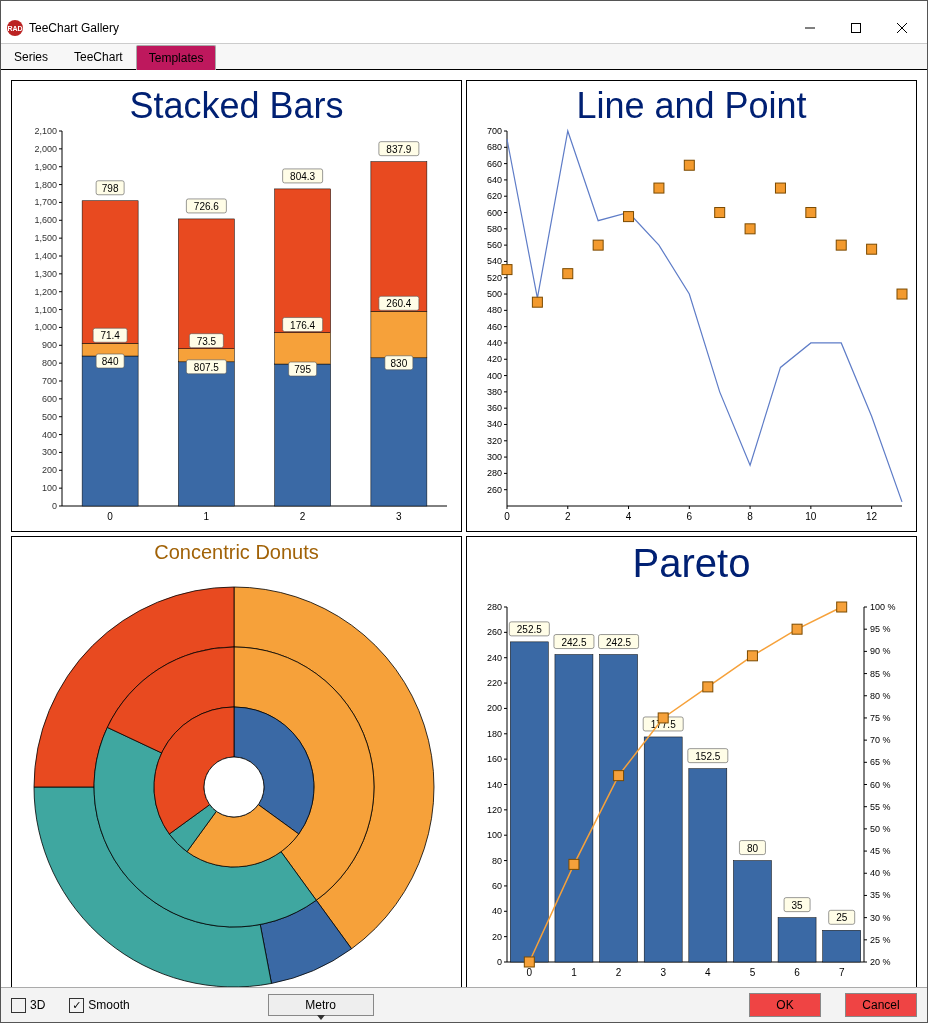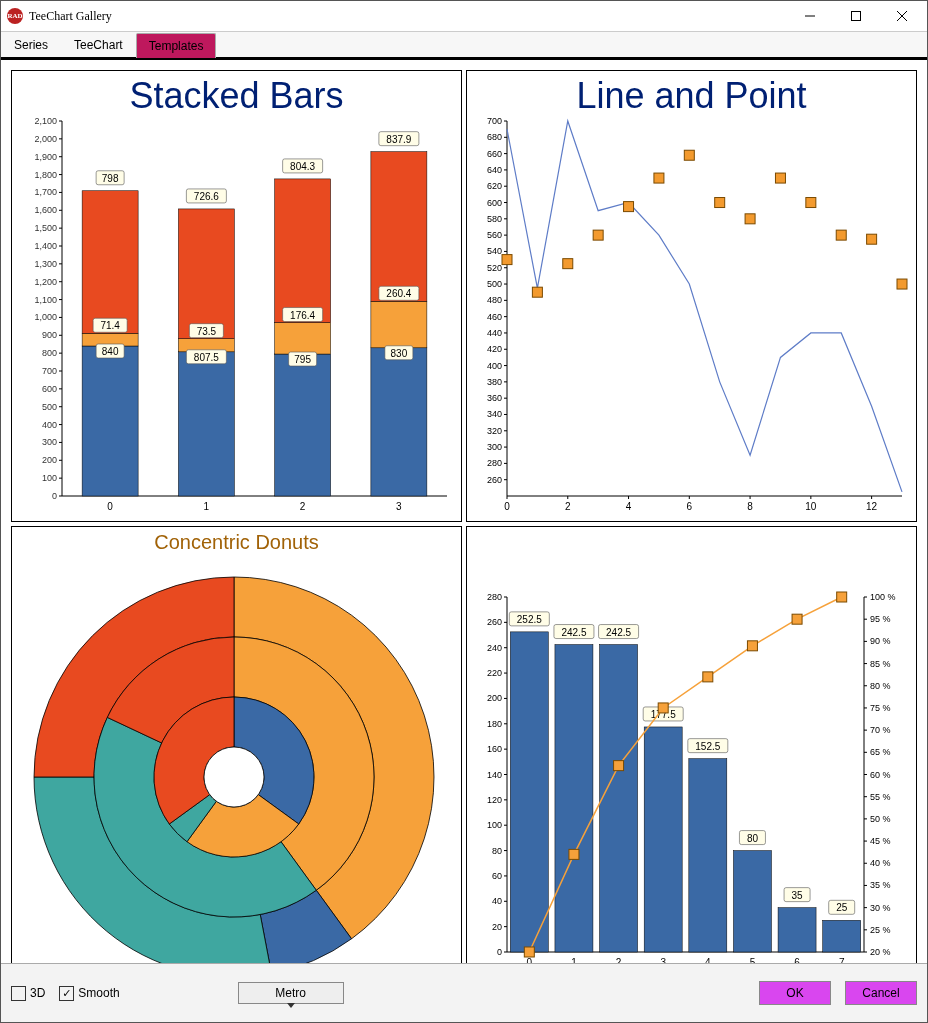--- a/index.html
+++ b/index.html
@@ -1,35 +1,35 @@
 <!DOCTYPE html>
 <html><head>
 <meta charset="utf-8">
 <style>
 html,body{margin:0;padding:0;font-family:"Segoe UI",Tahoma,Arial,sans-serif;font-size:12px;background:#f0f0f0;color:#000;}
 .window{width:928px;height:1023px;background:#fff;border:1px solid #555;box-sizing:border-box;display:flex;flex-direction:column;}
-.titlebar{height:30px;display:flex;align-items:center;padding:0 2px 0 6px;border-bottom:1px solid #ccc;font-family:Liberation Serif, serif;}
+.titlebar{height:30px;display:flex;align-items:center;padding:12px 2px 0 6px;border-bottom:1px solid #ccc;}
 .titlebar .icon{width:16px;height:16px;border-radius:50%;background:#b22;display:flex;align-items:center;justify-content:center;color:#fff;font-size:7px;font-weight:bold;margin-right:6px;}
 .titlebar .title{flex:1;}
 .winbtns{display:flex;}
 .winbtn{width:46px;height:30px;display:flex;align-items:center;justify-content:center;font-family:sans-serif;}
-.tabs{display:flex;background:#f7f7f7;border-bottom:3px solid #000000;}
+.tabs{display:flex;background:#f7f7f7;border-bottom:1px solid #000000;}
 .tab{padding:5px 12px;border:1px solid transparent;border-bottom:none;}
 .tab.active{background:#be185d;border-color:#aaa;border-top-left-radius:2px;border-top-right-radius:2px;position:relative;top:1px;}
 .body{flex:1;display:grid;grid-template-columns:1fr 1fr;grid-template-rows:1fr 1fr;gap:4px;padding:10px;background:#fff;overflow:hidden;}
 .chart-card{border:1px solid #000;position:relative;background:#fff;box-sizing:border-box;}
 .chart-title{position:absolute;top:4px;left:50%;transform:translateX(-50%);white-space:nowrap;}
 .chart-title.big{font-size:36px;color:#002073;font-weight:normal;}
 .chart-title.huge{font-size:40px;color:#002073;}
 .chart-title.med{font-size:20px;color:#a16207;}
-.bottombar{height:34px;border-top:1px solid #aaa;display:flex;align-items:center;padding:12px 10px;gap:14px;background:#f3f3f3;}
+.bottombar{height:34px;border-top:1px solid #aaa;display:flex;align-items:center;padding:0 10px;gap:24px;background:#f3f3f3;}
 .bottombar .spacer{flex:1;}
 .chk{display:flex;align-items:center;gap:4px;}
 .chkbox{width:13px;height:13px;border:1px solid #333;display:inline-flex;align-items:center;justify-content:center;font-size:11px;line-height:1;}
-.btn{width:70px;height:22px;border:1px solid #888;background:#d946ef;display:inline-flex;align-items:center;justify-content:center;}
+.btn{width:70px;height:22px;border:1px solid #888;background:#ef4444;display:inline-flex;align-items:center;justify-content:center;}
 .select-wrap{position:relative;display:inline-block;}
 .select-display{height:20px;line-height:20px;width:96px;border:1px solid #888;background:#eee;padding:0 4px;display:flex;align-items:center;justify-content:space-between;flex-direction:column;}
 .select-display .arrow{width:0;height:0;border-left:4px solid transparent;border-right:4px solid transparent;border-top:5px solid #333;}
 svg{display:block;}
 </style>
 </head>
 <body>
 
 <div class="window">
 
@@ -251,20 +251,21 @@
           <path d="M95.32421265475725 190.39089918088987 A140 140 0 0 1 221.99999999999997 110 L221.99999999999997 170 A80 80 0 0 0 149.61383580271843 215.93765667479423 Z" fill="#e84a20" stroke="#000" stroke-width="0.8"></path>
           <path d="M222 170 A80 80 0 0 1 286.7213595499958 297.02282018339787 L246.27050983124843 267.6335575687742 A30 30 0 0 0 222 220 Z" fill="#3a69a5" stroke="#000" stroke-width="0.8"></path>
           <path d="M286.7213595499958 297.02282018339787 A80 80 0 0 1 174.97717981660216 314.7213595499958 L204.3664424312258 274.27050983124843 A30 30 0 0 0 246.27050983124843 267.6335575687742 Z" fill="#f6a13a" stroke="#000" stroke-width="0.8"></path>
           <path d="M174.97717981660216 314.7213595499958 A80 80 0 0 1 157.27864045000422 297.02282018339787 L197.72949016875157 267.6335575687742 A30 30 0 0 0 204.3664424312258 274.27050983124843 Z" fill="#3fa7a0" stroke="#000" stroke-width="0.8"></path>
           <path d="M157.27864045000422 297.02282018339787 A80 80 0 0 1 221.99999999999997 170 L222 220 A30 30 0 0 0 197.72949016875157 267.6335575687742 Z" fill="#e84a20" stroke="#000" stroke-width="0.8"></path>
           <circle cx="222" cy="250" r="30" fill="#fff" stroke="#000" stroke-width="0.8"></circle>
         </svg>
     </div>
 
     <div class="chart-card">
+      <div class="chart-title huge">Pareto</div>
       <svg id="svg-pareto" width="445" height="450">
           <line x1="40" y1="70" x2="40" y2="425" stroke="#000"></line>
           <line x1="397" y1="70" x2="397" y2="425" stroke="#000"></line>
           <line x1="40" y1="425" x2="397" y2="425" stroke="#000"></line>
           <line x1="37" y1="425" x2="40" y2="425" stroke="#000"></line>
           <text x="35" y="428" text-anchor="end" font-size="9">0</text>
           <line x1="37" y1="399.64285714285717" x2="40" y2="399.64285714285717" stroke="#000"></line>
           <text x="35" y="402.64285714285717" text-anchor="end" font-size="9">20</text>
           <line x1="37" y1="374.2857142857143" x2="40" y2="374.2857142857143" stroke="#000"></line>
           <text x="35" y="377.2857142857143" text-anchor="end" font-size="9">40</text>

